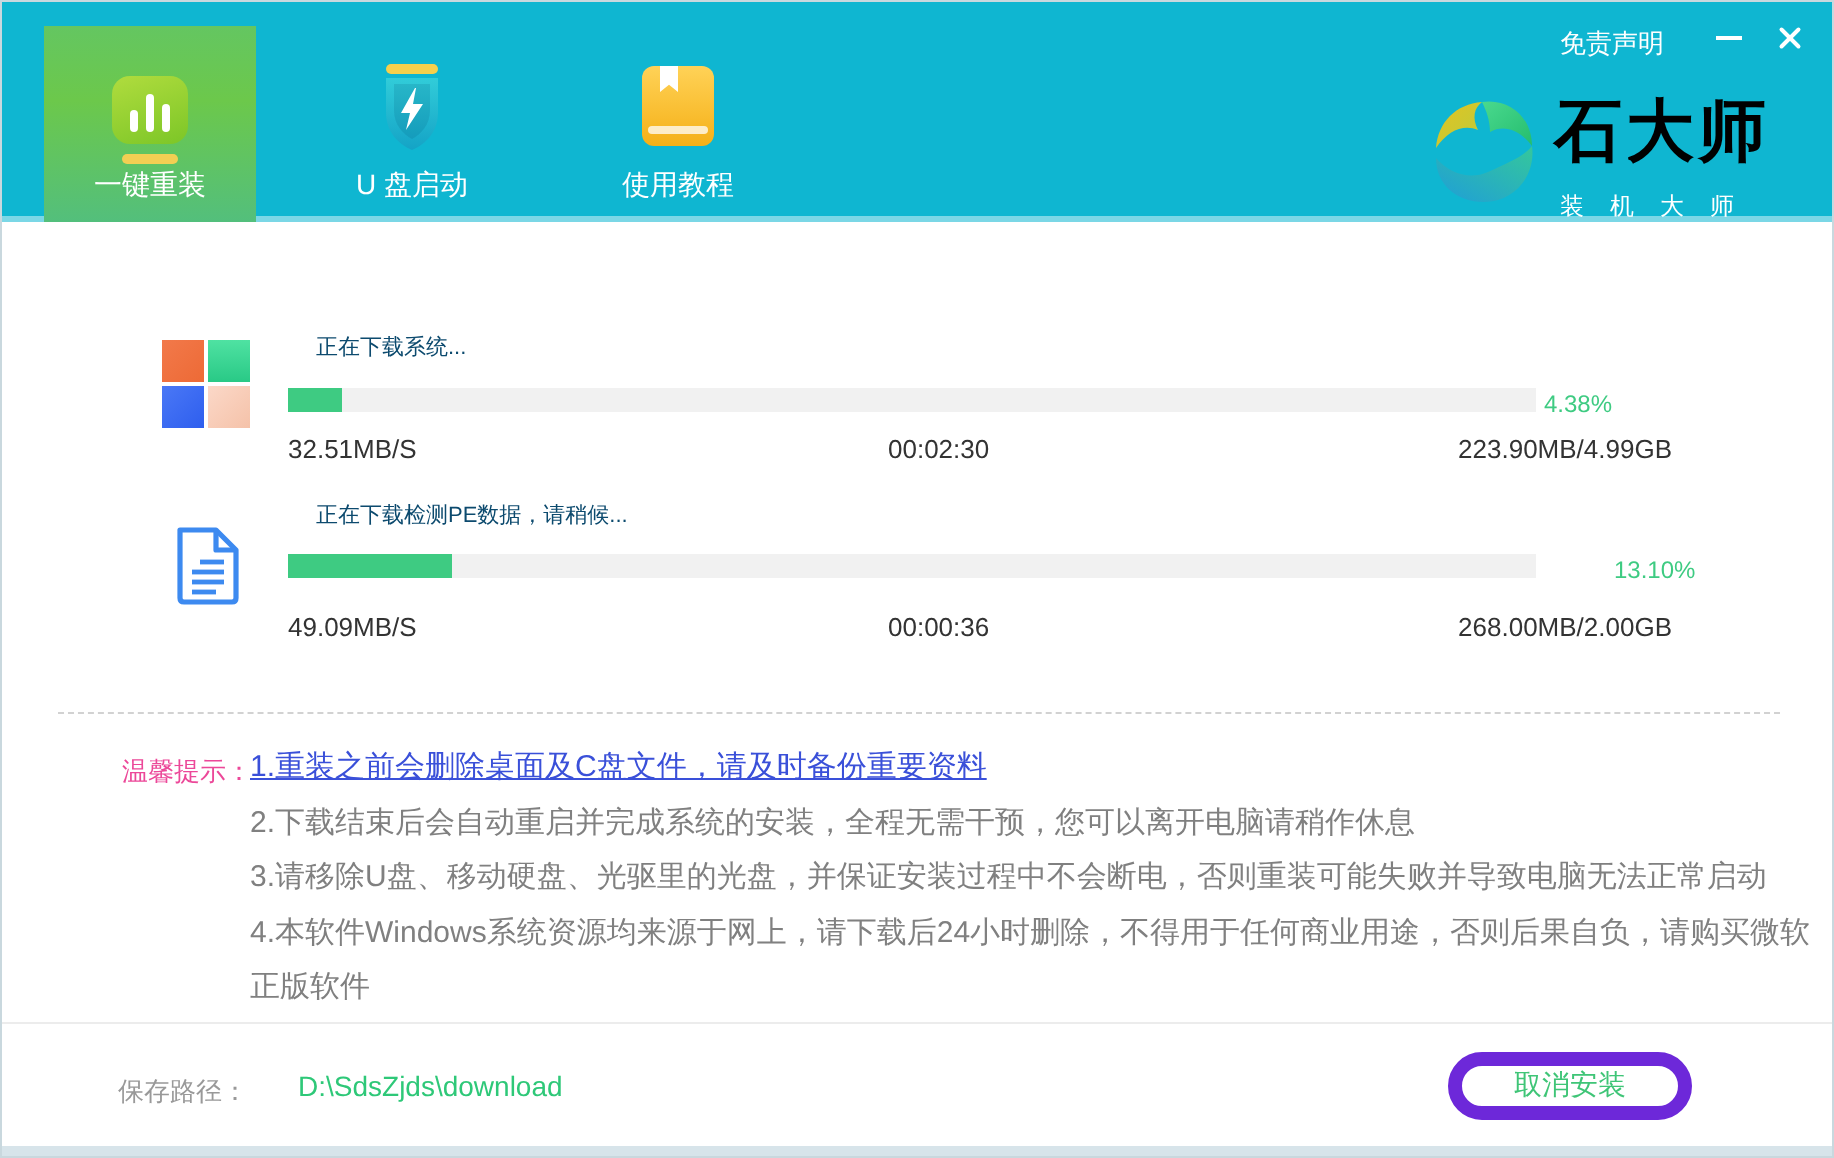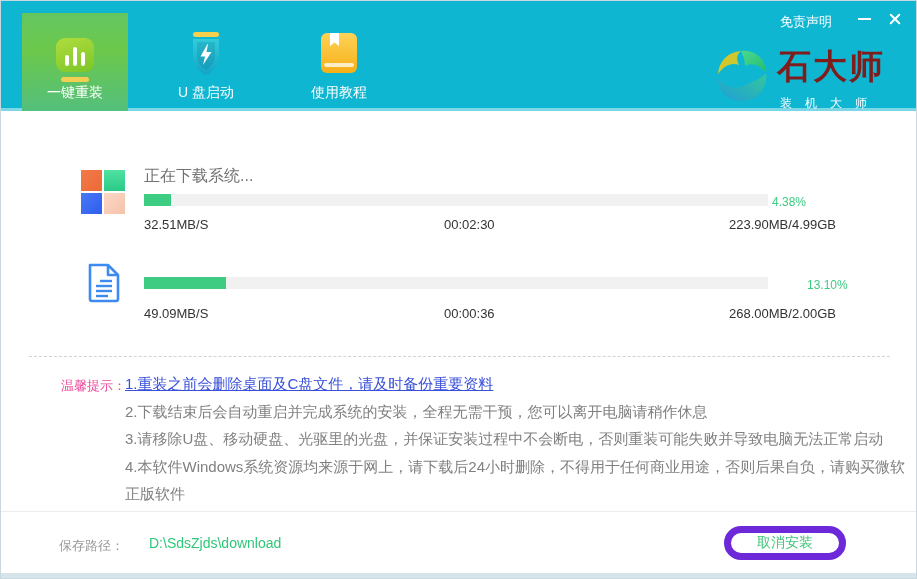--- a/index.html
+++ b/index.html
@@ -24,32 +24,32 @@
   .chart-underline{ width:28px; height:5px; border-radius:3px; background:#f2cf53; margin-top:5px; }
   .tab-usb svg, .tab-tutorial svg{ margin-top:19px; }
   .disclaimer{ position:absolute; left:779px; top:12px; color:#fff; font-size:13px; cursor:pointer; z-index:3; }
   .btn-min{ position:absolute; left:851px; top:8px; width:24px; height:20px; display:flex; align-items:center; justify-content:center; cursor:pointer; z-index:3; }
   .btn-min span{ width:13px; height:2px; background:#fff; display:block; }
   .btn-close{ position:absolute; left:882px; top:8px; width:24px; height:20px; cursor:pointer; z-index:3; }
   .btn-close i{ position:absolute; left:5px; top:9px; width:14px; height:2px; background:#fff; border-radius:1px; }
   .btn-close .x1{ transform:rotate(45deg); } .btn-close .x2{ transform:rotate(-45deg); }
   .logo{ position:absolute; left:714px; top:46px; display:flex; z-index:2; }
   .logo-text{ margin-left:8px; }
-  .logo-title{ font-size:34px; font-weight:bold; color:#7f1d1d; line-height:38px; letter-spacing:2px; }
+  .logo-title{ font-size:34px; font-weight:bold; color:#000000; line-height:38px; letter-spacing:2px; }
   .logo-sub{ font-size:12px; color:#fff; letter-spacing:13px; margin-top:10px; margin-left:3px; white-space:nowrap; }
   
   .win-icon{ position:absolute; left:80px; top:169px; width:44px; height:44px;
     display:grid; grid-template-columns:21px 21px; grid-template-rows:21px 21px; gap:2px; }
   .win-icon i{ display:block; }
   .win-tl{ background:linear-gradient(135deg,#f2794a,#ed6a36); }
   .win-tr{ background:linear-gradient(180deg,#4fe2a2,#29c986); }
   .win-bl{ background:linear-gradient(135deg,#4a78f6,#2e5eee); }
   .win-br{ background:linear-gradient(135deg,#fbd8c8,#f5c2a9); }
   .doc-icon{ position:absolute; left:85px; top:261px; }
-  .sec-title{ position:absolute; left:143px; font-size:16px; color:#737373; }
+  .sec-title{ position:absolute; left:157px; font-size:11px; color:#0c4a6e; }
   .title-1{ top:165px; } .title-2{ top:249px; }
   .progress-track{ position:absolute; left:143px; width:624px; height:12px; background:#f1f1f1; }
   .track-1{ top:193px; } .track-2{ top:276px; }
   .progress-fill{ height:100%; background:#3ecb82; }
   .percent{ position:absolute; font-size:12px; color:#3ecb82; }
   .percent-1{ left:771px; top:194px; } .percent-2{ left:769px; top:277px;margin-left:37px; }
   .stat{ position:absolute; font-size:13px; color:#333; }
   .row1{ top:216px; } .row2{ top:305px; }
   .stat-speed{ left:143px; } .stat-time{ left:443px; } .stat-size{ right:80px; text-align:right; }
   
@@ -167,20 +167,21 @@
   <div class="stat row1 stat-size">223.90MB/4.99GB</div>
 
   <svg class="doc-icon" width="36" height="42" viewBox="0 0 36 42">
     <path d="M4 3 H22 L32 13 V37 Q32 39 30 39 H6 Q4 39 4 37 Z" fill="#fff" stroke="#3d8af0" stroke-width="2.6" stroke-linejoin="round"></path>
     <path d="M22 3 V13 H32" fill="none" stroke="#3d8af0" stroke-width="2.6" stroke-linejoin="round"></path>
     <line x1="14" y1="19" x2="26" y2="19" stroke="#3d8af0" stroke-width="2.4"></line>
     <line x1="10" y1="24" x2="26" y2="24" stroke="#3d8af0" stroke-width="2.4"></line>
     <line x1="10" y1="29" x2="26" y2="29" stroke="#3d8af0" stroke-width="2.4"></line>
     <line x1="10" y1="34" x2="22" y2="34" stroke="#3d8af0" stroke-width="2.4"></line>
   </svg>
+  <div class="sec-title title-2">正在下载检测PE数据，请稍候...</div>
   <div class="progress-track track-2">
     <div class="progress-fill" style="width: 13.1%;"></div>
   </div>
   <div class="percent percent-2">13.10%</div>
   <div class="stat row2 stat-speed">49.09MB/S</div>
   <div class="stat row2 stat-time">00:00:36</div>
   <div class="stat row2 stat-size">268.00MB/2.00GB</div>
 
   <div class="divider-dashed"></div>
   <div class="tips-label">温馨提示：</div>

